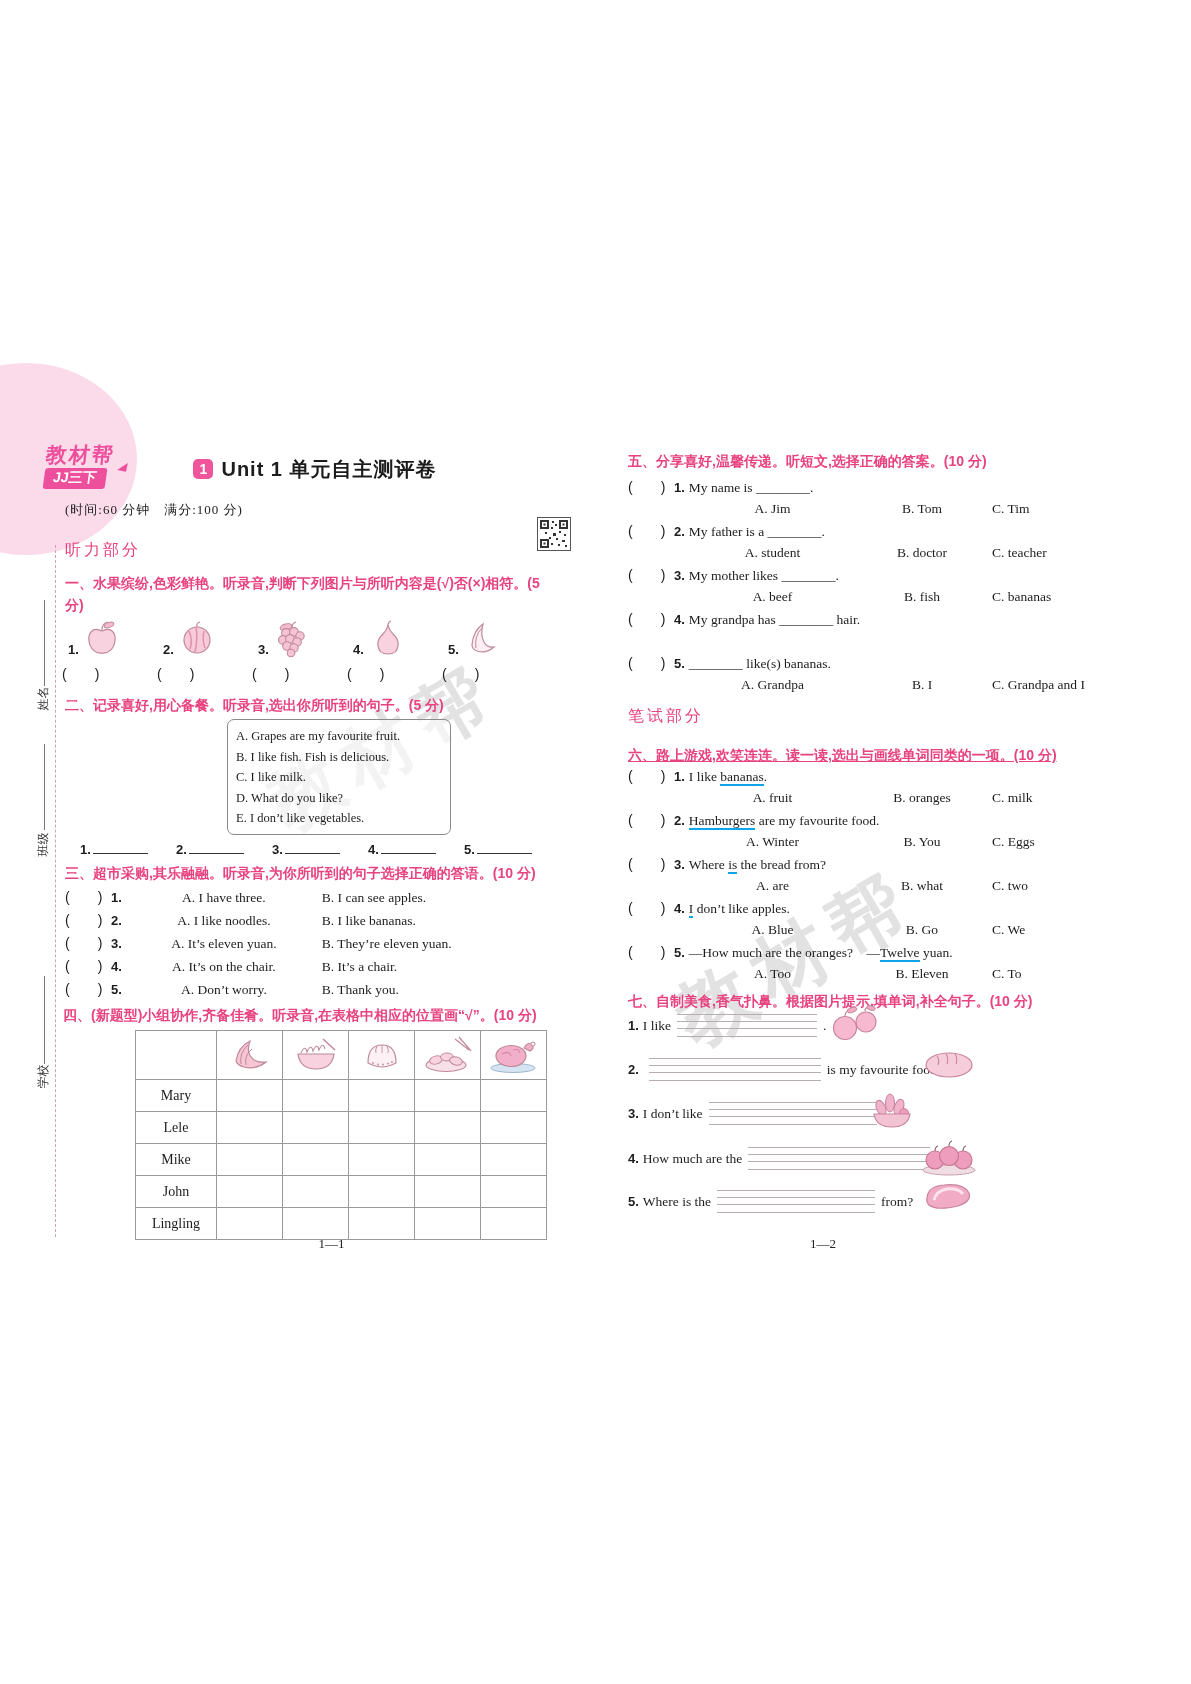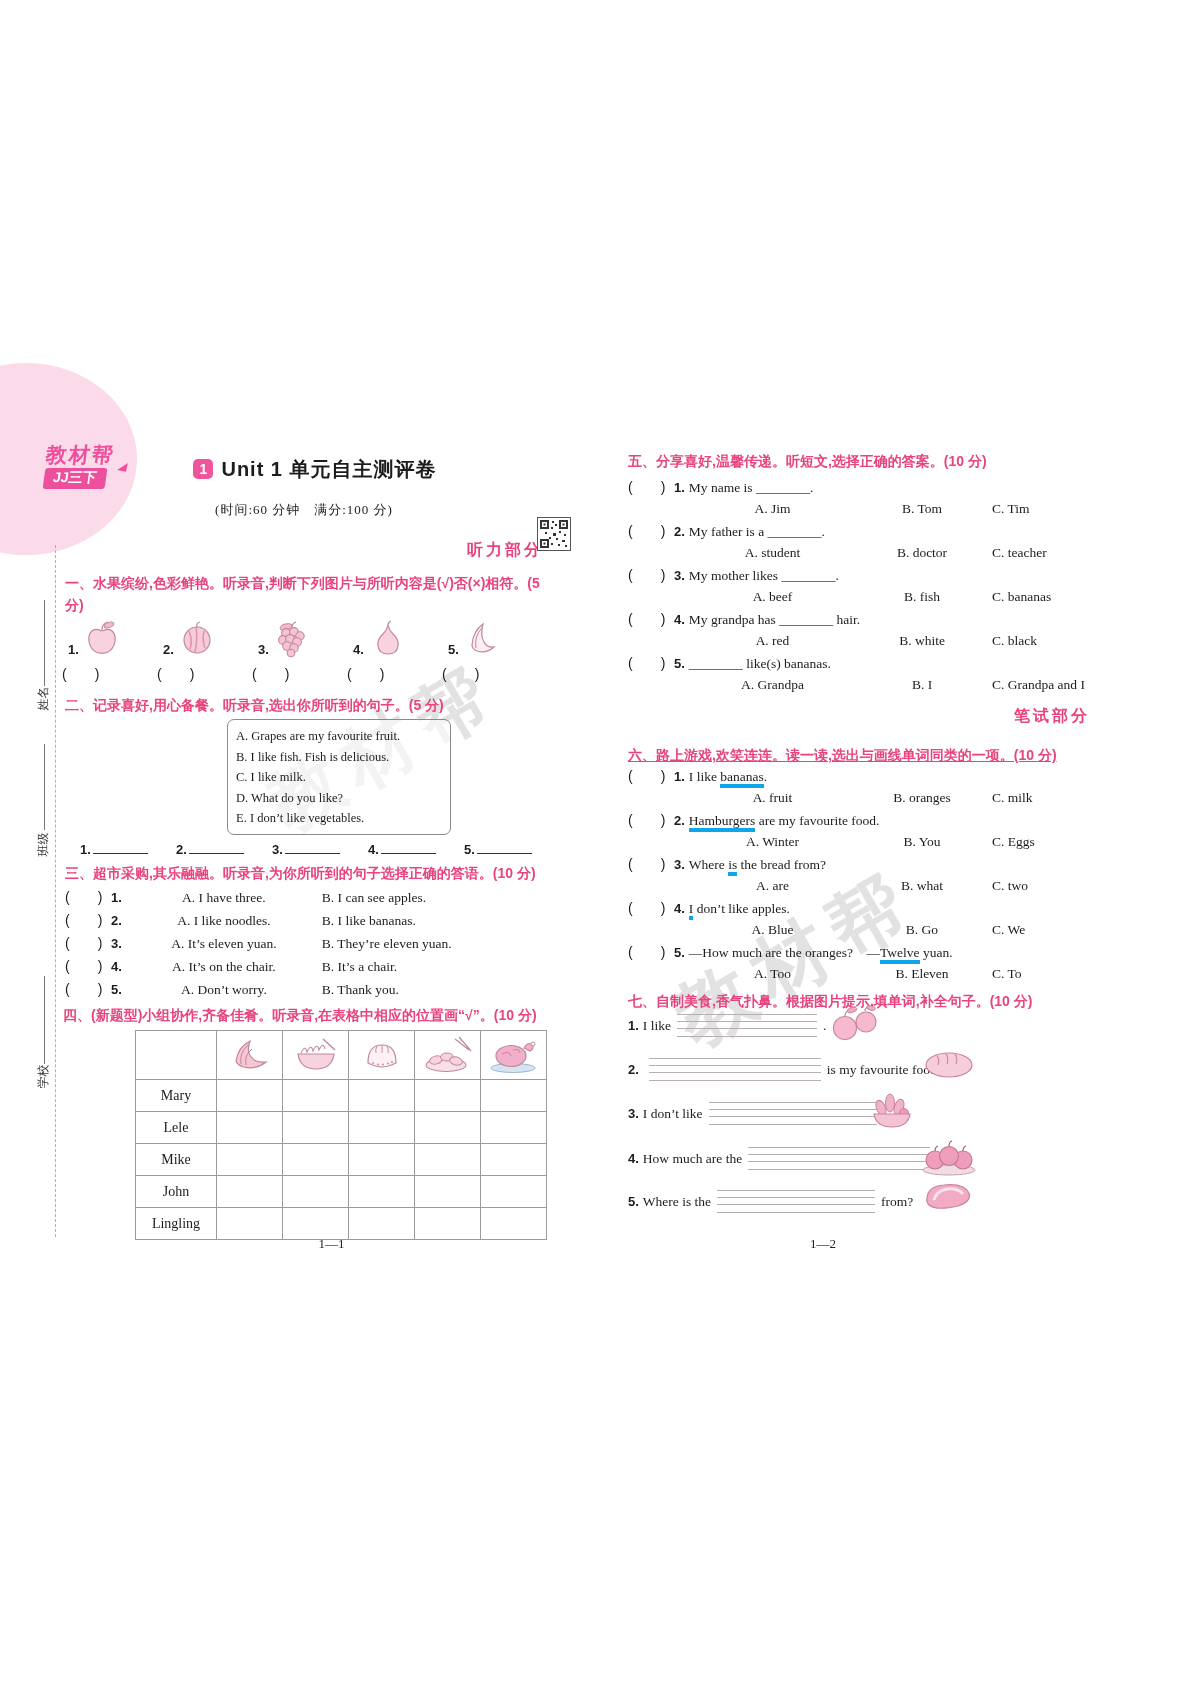--- a/index.html
+++ b/index.html
@@ -15,22 +15,22 @@
   
   .bindline{position:absolute;left:55px;top:545px;height:692px;width:0;border-left:1px dashed #cf9fb3;}
   .mline{position:absolute;left:44px;width:1px;background:#777;}
   .mlabel{position:absolute;left:28px;width:30px;text-align:center;font-size:12px;font-family:"Liberation Serif",serif;color:#333;transform:rotate(-90deg);}
   
   .wm{position:absolute;font-weight:bold;color:rgba(125,125,125,0.22);letter-spacing:12px;transform:rotate(-30deg);white-space:nowrap;}
   
   .title-row{position:absolute;left:76px;top:456px;width:478px;text-align:center;white-space:nowrap;}
   .badge1{display:inline-block;width:20px;height:20px;background:#f0549b;color:#fff;border-radius:5px;font-weight:bold;font-size:14px;line-height:20px;vertical-align:2px;margin-right:8px;text-align:center;}
   .title-text{font-size:20px;font-weight:bold;letter-spacing:1px;}
-  .meta{position:absolute;left:65px;top:501px;width:478px;text-align:center;font-family:"Liberation Serif",serif;font-size:13px;color:#222;letter-spacing:1px;}
-  .part-title{position:absolute;font-size:16px;font-weight:bold;color:#e8437f;letter-spacing:3px;text-align:right;}
+  .meta{position:absolute;left:65px;top:501px;width:478px;text-align:left;font-family:"Liberation Serif",serif;font-size:13px;color:#222;letter-spacing:1px;}
+  .part-title{position:absolute;font-size:16px;font-weight:normal;color:#e8437f;letter-spacing:3px;text-align:left;}
   .hd{position:absolute;font-weight:bold;color:#e8437f;font-size:14px;line-height:22px;}
   .qr{position:absolute;left:537px;top:517px;}
   
   .fruit-row{position:absolute;left:68px;top:618px;width:478px;display:flex;}
   .fruit{width:95px;display:flex;align-items:flex-end;}
   .fnum{font-weight:bold;font-size:13px;margin-right:2px;line-height:16px;}
   .bracket-row{position:absolute;left:62px;top:666px;width:478px;display:flex;}
   .bracket{width:95px;font-size:14px;color:#222;}
   
   .listbox{position:absolute;left:227px;top:719px;width:206px;border:1px solid #8a8a8a;border-radius:7px;padding:6px 8px 5px;background:rgba(255,255,255,.6);}
@@ -51,21 +51,21 @@
   .t4 .hrow td{height:46px;}
   .t4 .drow td{height:29px;}
   .nm{font-family:"Liberation Serif",serif;font-size:14px;}
   .pgfoot{position:absolute;font-family:"Liberation Serif",serif;font-size:13px;color:#222;text-align:center;}
   
   .q5{position:absolute;left:628px;width:470px;font-size:13.5px;line-height:21px;}
   .stem{display:flex;white-space:nowrap;}
   .opts{display:flex;padding-left:65px;white-space:nowrap;}
   .oA{width:159px;}
   .oB{width:140px;}
-  .u{border-bottom:4px solid #0ea5e9;}
+  .u{border-bottom:2px solid #0ea5e9;}
   
   .q7{position:absolute;left:628px;width:470px;font-size:13.5px;white-space:nowrap;}
   .guide{display:inline-block;height:21px;margin:0 6px;vertical-align:-7px;position:relative;
          border-top:1px solid #b7aeb4;border-bottom:1px solid #b7aeb4;}
   .guide::before,.guide::after{content:"";position:absolute;left:0;right:0;height:1px;background:#b7aeb4;}
   .guide::before{top:6px;}
   .guide::after{top:13px;}
   .food{position:absolute;top:-10px;}
   svg{display:block;}
 </style>
@@ -369,25 +369,20 @@
       <span class="en oB">B. fish</span>
       <span class="en">C. bananas</span>
     </div>
 </div>
 <div class="q5" style="top:609px;">
   <div class="stem">
       <span class="paren">(　　)</span>
       <span class="qnum">4.</span>
       <span class="en">My grandpa has ________ hair.</span>
     </div>
-  <div class="opts">
-      <span class="en oA">A. red</span>
-      <span class="en oB">B. white</span>
-      <span class="en">C. black</span>
-    </div>
 </div>
 <div class="q5" style="top:653px;">
   <div class="stem">
       <span class="paren">(　　)</span>
       <span class="qnum">5.</span>
       <span class="en">________ like(s) bananas.</span>
     </div>
   <div class="opts">
       <span class="en oA">A. Grandpa</span>
       <span class="en oB">B. I</span>

